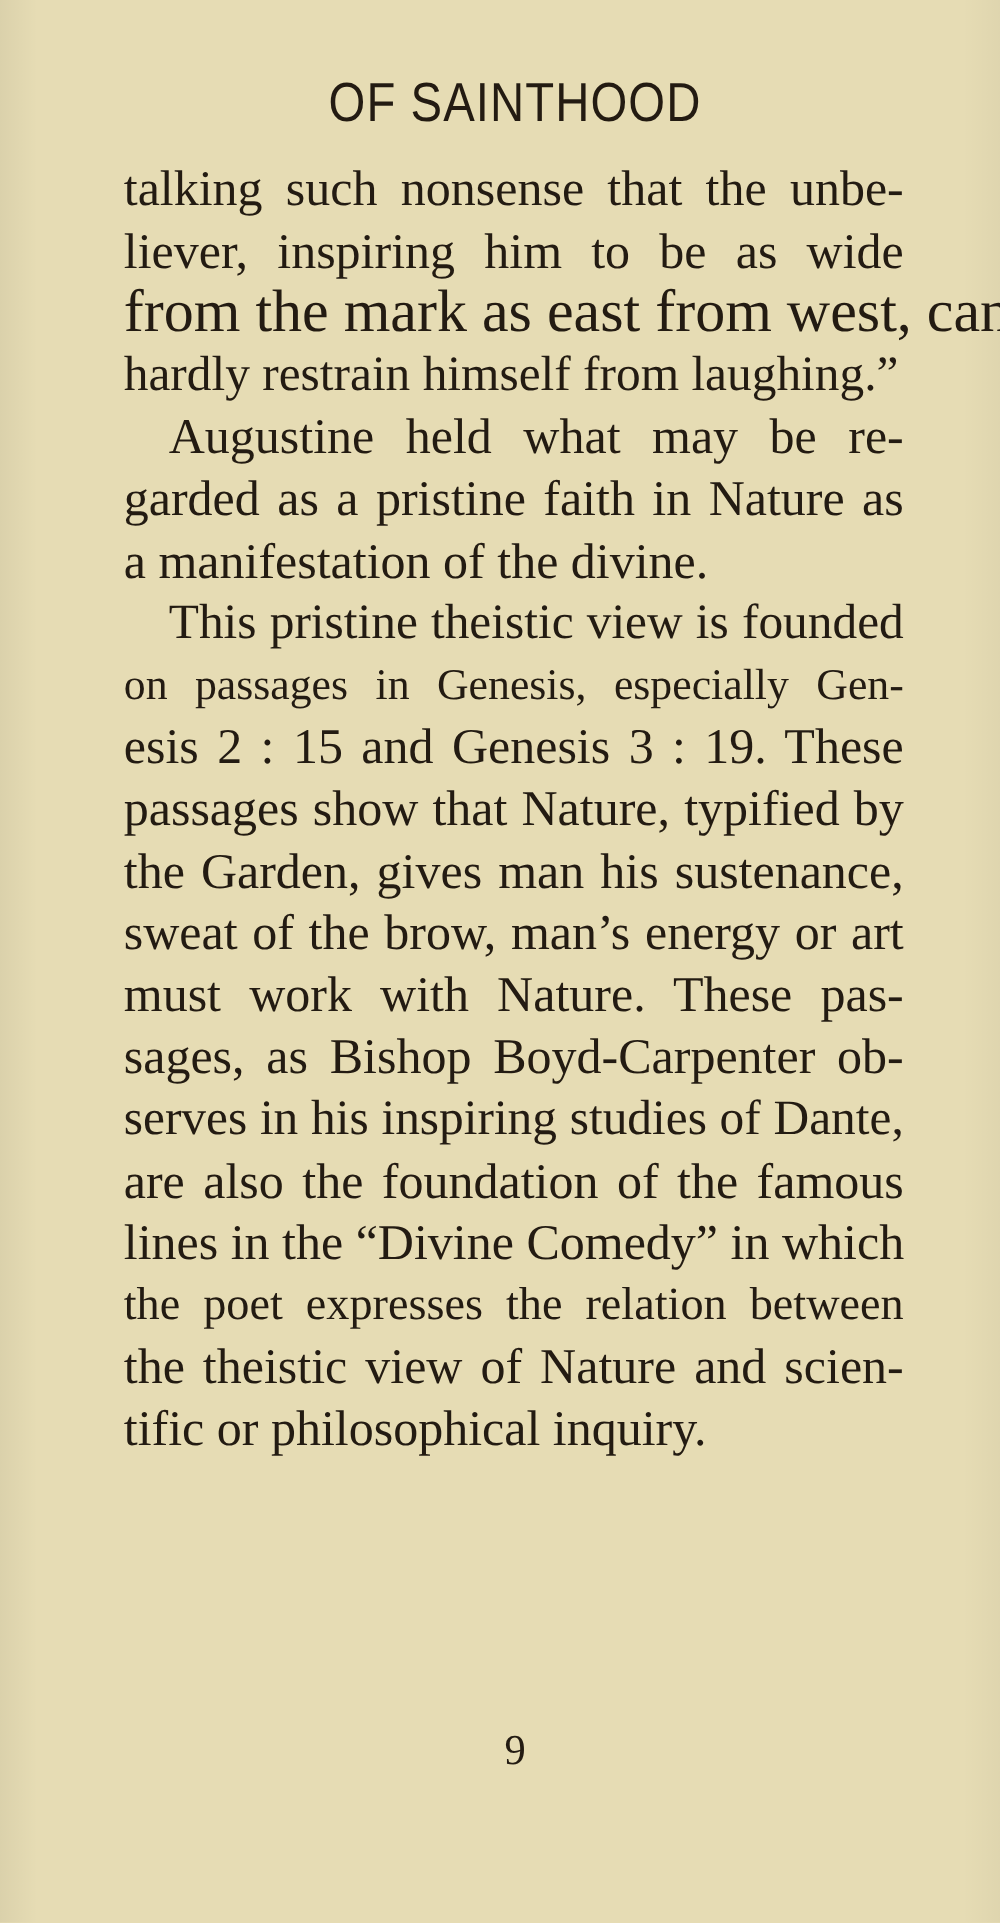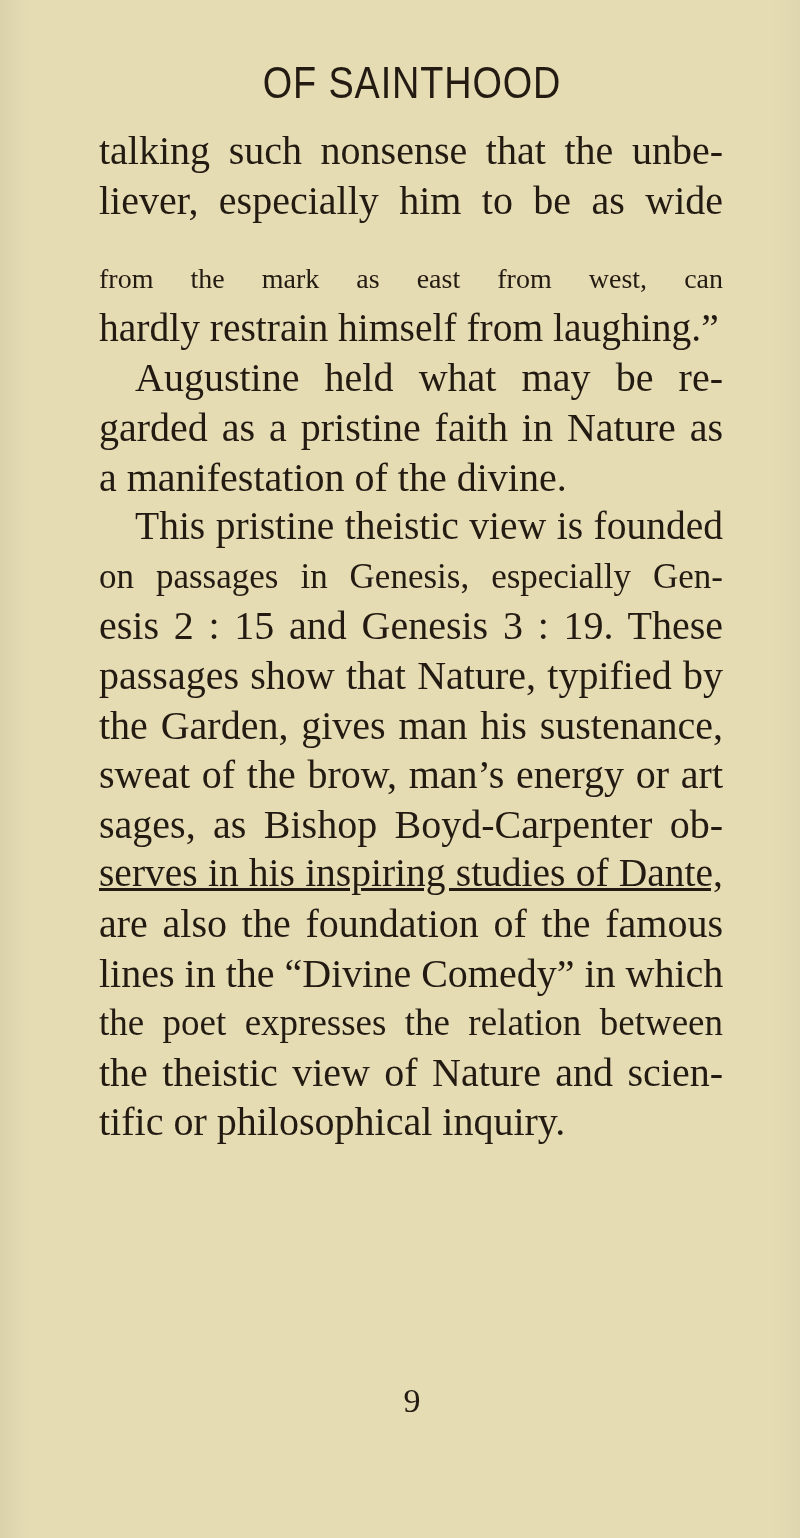--- a/index.html
+++ b/index.html
@@ -33,34 +33,35 @@
     text-align: center; font-size: 34px;
   }
 </style>
 </head>
 <body>
 
 <div class="page">
   <div class="running-head">OF SAINTHOOD</div>
   <div class="body-text" id="body">
       <span class="line" style="font-size: 40px;">talking such nonsense that the unbe-</span>
-      <span class="line" style="font-size: 40px;">liever, especially him to be as wide</span>
-      <span class="line" style="font-size: 28px; margin-top: 29px;">from the mark as east from west, can</span>
+      <span class="line" style="font-size: 40px;">liever, inspiring him to be as wide</span>
+      <span class="line" style="font-size: 48px;">from the mark as east from west, can</span>
       <span class="line last" style="font-size: 39.5px;">hardly restrain himself from laughing.”</span>
       <span class="line indent" style="font-size: 40px;">Augustine held what may be re-</span>
       <span class="line" style="font-size: 40px;">garded as a pristine faith in Nature as</span>
       <span class="line last" style="font-size: 40px;">a manifestation of the divine.</span>
       <span class="line indent" style="font-size: 39.5px;">This pristine theistic view is founded</span>
       <span class="line" style="font-size: 35px;">on passages in Genesis, especially Gen-</span>
       <span class="line" style="font-size: 40px;">esis 2 : 15 and Genesis 3 : 19. These</span>
       <span class="line" style="font-size: 40px;">passages show that Nature, typified by</span>
       <span class="line" style="font-size: 40px;">the Garden, gives man his sustenance,</span>
       <span class="line" style="font-size: 40px;">sweat of the brow, man’s energy or art</span>
+      <span class="line" style="font-size: 40px;">must work with Nature. These pas-</span>
       <span class="line" style="font-size: 40px;">sages, as Bishop Boyd-Carpenter ob-</span>
-      <span class="line" style="font-size: 39.5px; text-decoration: underline;">serves in his inspiring studies of Dante,</span>
+      <span class="line" style="font-size: 39.5px;">serves in his inspiring studies of Dante,</span>
       <span class="line" style="font-size: 40px;">are also the foundation of the famous</span>
       <span class="line" style="font-size: 40px;">lines in the “Divine Comedy” in which</span>
       <span class="line" style="font-size: 37px;">the poet expresses the relation between</span>
       <span class="line" style="font-size: 40px;">the theistic view of Nature and scien-</span>
       <span class="line last" style="font-size: 40px;">tific or philosophical inquiry.</span>
     </div>
   <div class="folio">9</div>
 </div>
 
 </body></html>

